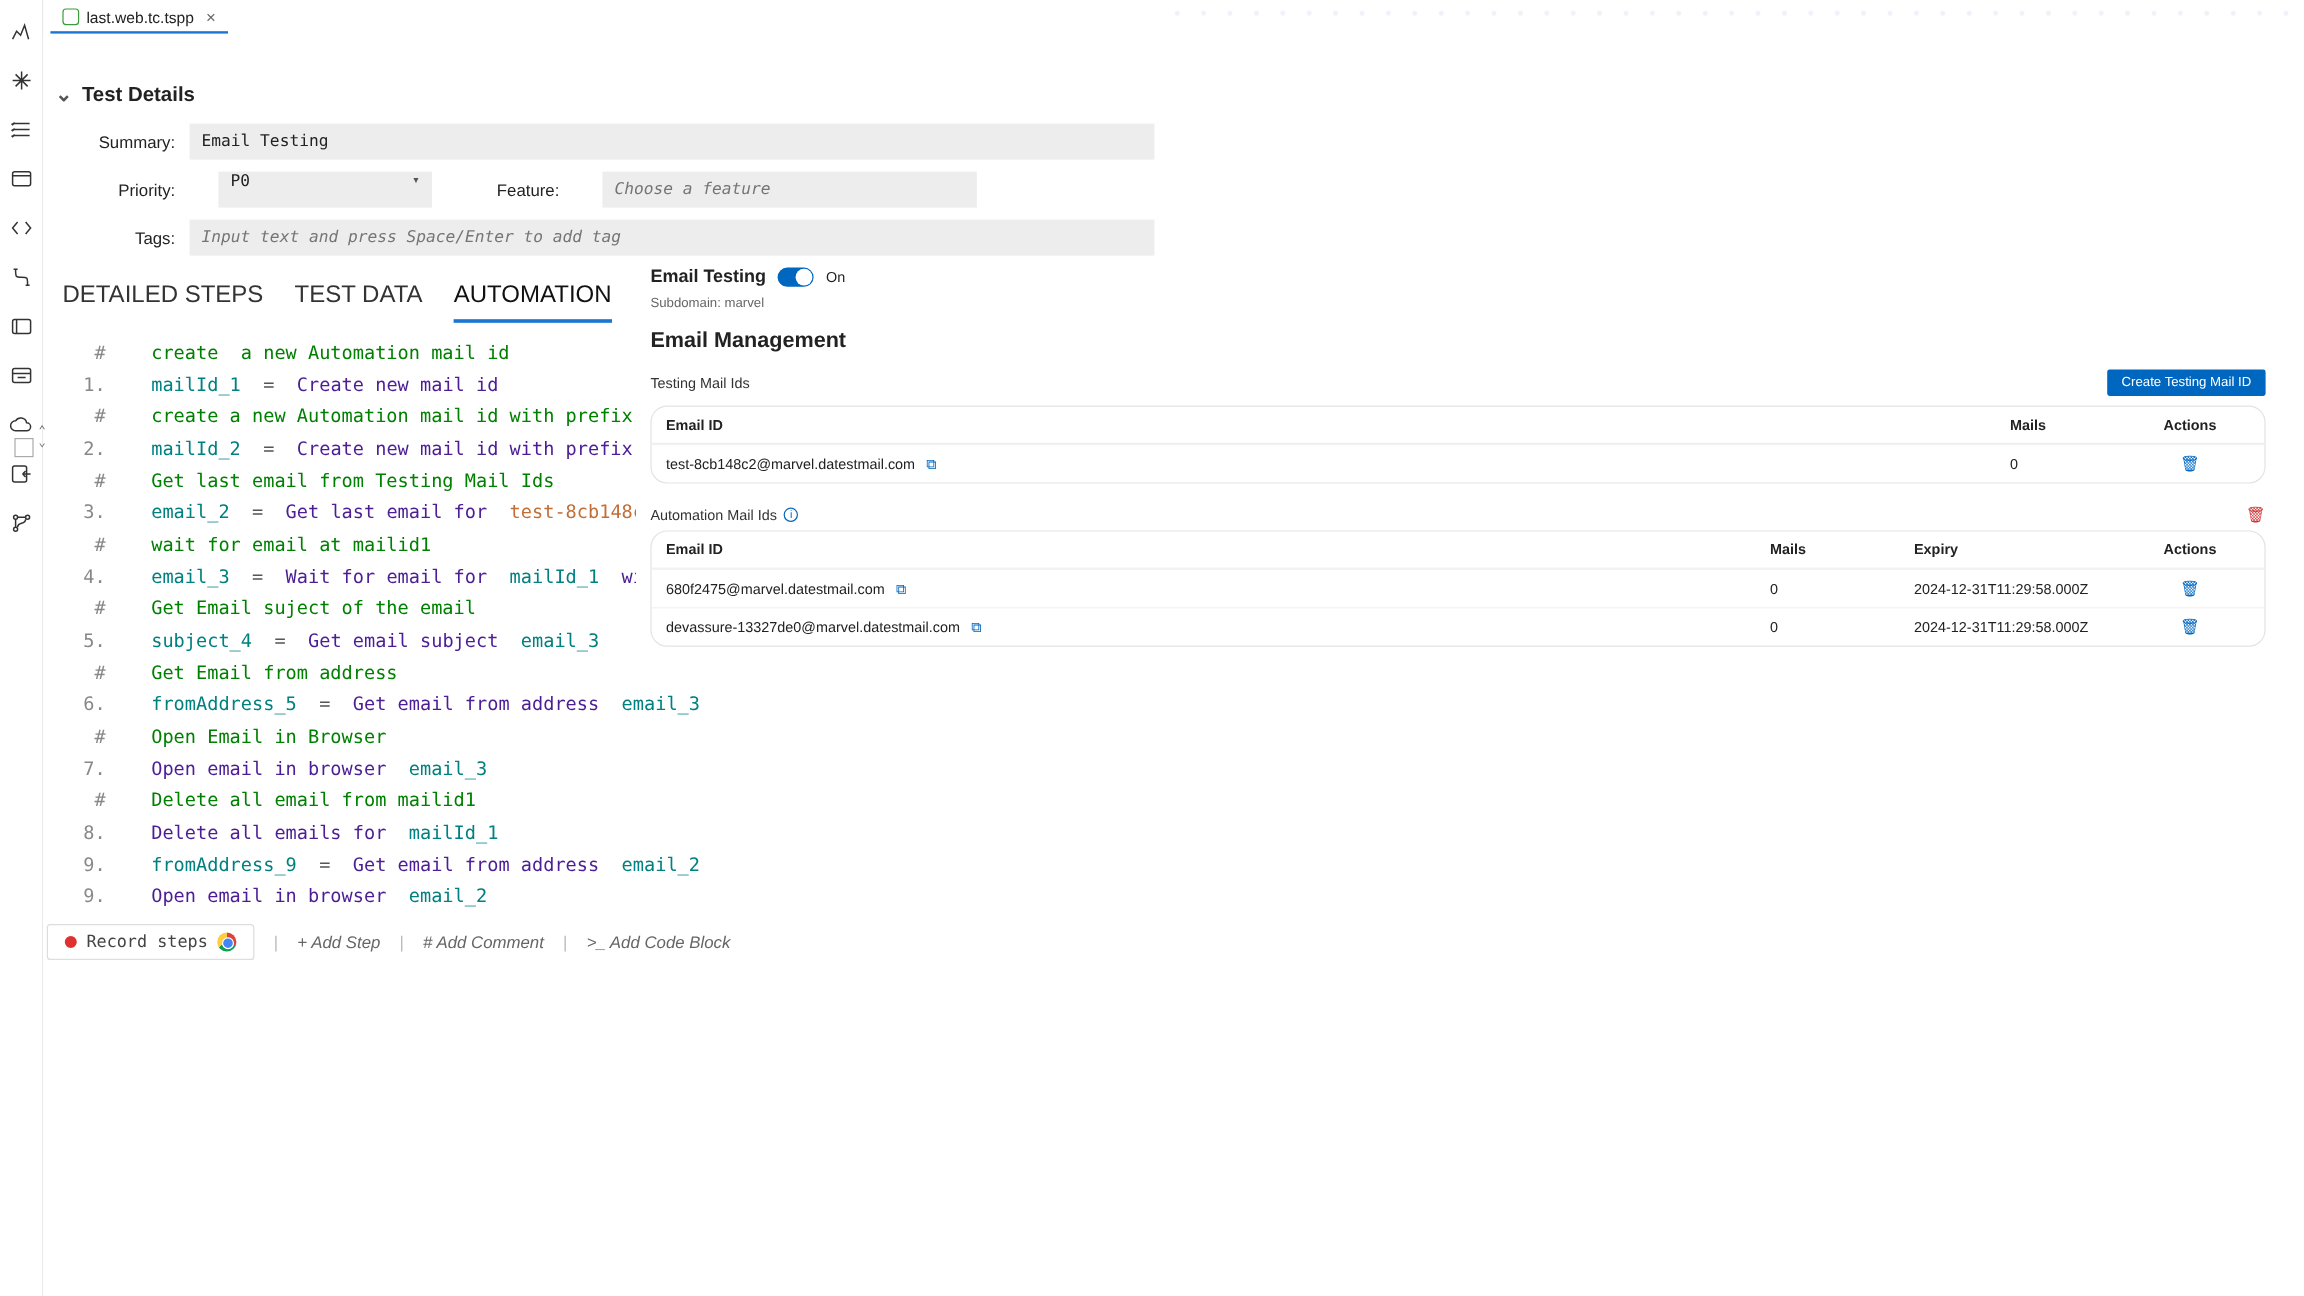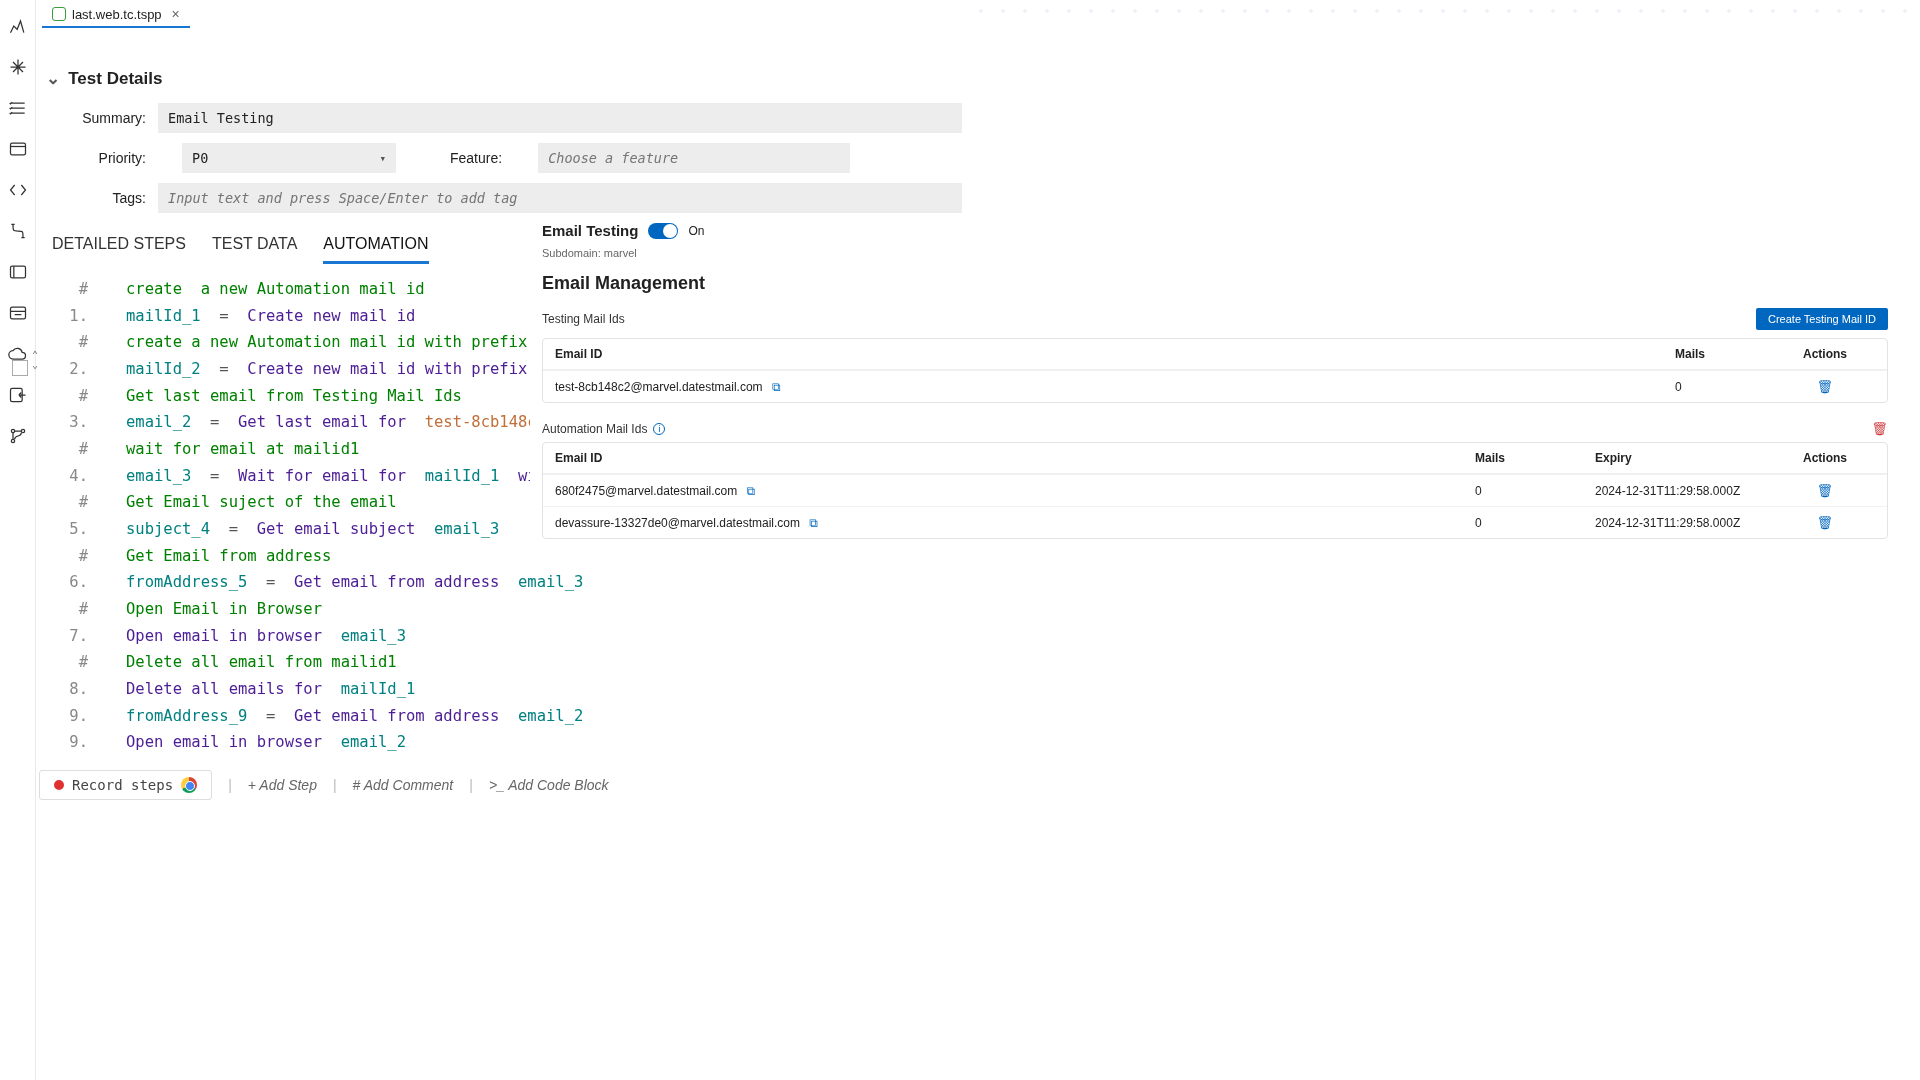--- a/index.html
+++ b/index.html
@@ -45,29 +45,29 @@
 .sectitle { display: flex; align-items: center; gap: 8px; font-size: 17px; font-weight: 600; margin: 20px 0 14px 0; }
 .sectitle .chev { color: #555; }
 
 .form-row { display: flex; align-items: center; margin-bottom: 10px; }
 .form-row .lbl { width: 100px; text-align: right; margin-right: 12px; font-size: 14px; color: #222; }
 .form-row input, .form-row .sel, .form-row .tagin {
   height: 30px; background: #ededed; border: none; padding: 0 10px;
   font-family: "Consolas", monospace; font-size: 13.5px; color: #222;
 }
 .form-row .tx { flex: 1; }
-.form-row .sel { width: 214px; position: relative; display: flex; align-items: center; justify-content: space-between; cursor: pointer;}
+.form-row .sel { width: 178px; position: relative; display: flex; align-items: flex-start; justify-content: space-between; cursor: pointer;}
 .form-row .sel .arw { color: #555; font-size: 11px; }
 .form-row2 { gap: 24px; }
 .form-row2 .lbl2 { margin-left: 30px; }
 .feat { width: 312px; font-style: italic; color: #6f6f6f; }
 .tagin { flex: 1; font-style: italic; color: #6f6f6f; display:flex; align-items:center;}
 
 
-.subtabs { display: flex; gap: 26px; margin: 22px 0 0 6px; font-size: 16px; font-weight: 500; color: #333; }
+.subtabs { display: flex; gap: 26px; margin: 22px 0 0 6px; font-size: 20px; font-weight: 500; color: #333; }
 .subtabs div { padding-bottom: 8px; cursor: pointer; }
 .subtabs .active { border-bottom: 3px solid #1976d2; color: #111; }
 
 
 .steps { margin-top: 12px; font-family: "Consolas","Menlo",monospace; font-size: 15.5px; line-height: 1.72; }
 .steps .row { display: flex; white-space: pre; }
 .steps .gutter { width: 52px; text-align: right; color: #888; padding-right: 10px; position: relative; }
 .steps .gutter.on::before {
   content: ""; position: absolute; left: -34px; top: 4px; width: 14px; height: 14px;
   border: 1px solid #aaa; background: #fff;
@@ -107,21 +107,21 @@
 .toggle::after { content:""; position:absolute; right:1px; top:1px; width:14px; height:14px; background:#fff; border-radius:50%; }
 .panel .sub { font-size: 11px; color: #666; margin: 8px 0 14px 0; }
 .panel h2 { font-size: 18px; font-weight: 600; margin-bottom: 12px; }
 .panel .lab { font-size: 12px; color: #333; margin: 6px 0 6px 0; display:flex; align-items:center; gap:6px;}
 .info { width:12px;height:12px;border:1px solid #0067c0;border-radius:50%;color:#0067c0;font-size:9px;display:flex;align-items:center;justify-content:center;}
 .trash-red { color:#d13438; font-size:13px; float:right; cursor:pointer;}
 .tbllab { display:flex; justify-content:space-between; align-items:center;}
 .tbllab .cbtn {
   background:#0067c0; color:#fff; font-size:11px; padding:5px 12px; border-radius:2px; cursor:pointer;
 }
-.tbl { border:1px solid #e3e3e3; border-radius:4px; margin-top:6px; font-size:12px;}
+.tbl { border:1px solid #e3e3e3; border-radius:14px; margin-top:6px; font-size:12px;}
 .tbl .hdr, .tbl .trow { display:grid; padding:8px 12px; align-items:center; }
 .t1 .hdr, .t1 .trow { grid-template-columns: 1fr 100px 100px; }
 .t2 .hdr, .t2 .trow { grid-template-columns: 1fr 120px 180px 100px; }
 .tbl .hdr { font-weight:600; border-bottom:1px solid #eee;}
 .tbl .trow { border-top:1px solid #f2f2f2;}
 .copy { color:#0067c0; font-size:12px; margin-left:6px; cursor:pointer;}
 .del  { color:#0067c0; font-size:13px; cursor:pointer;}
 .cell-actions{ text-align:center;}
 .cell-mails{ }
 

